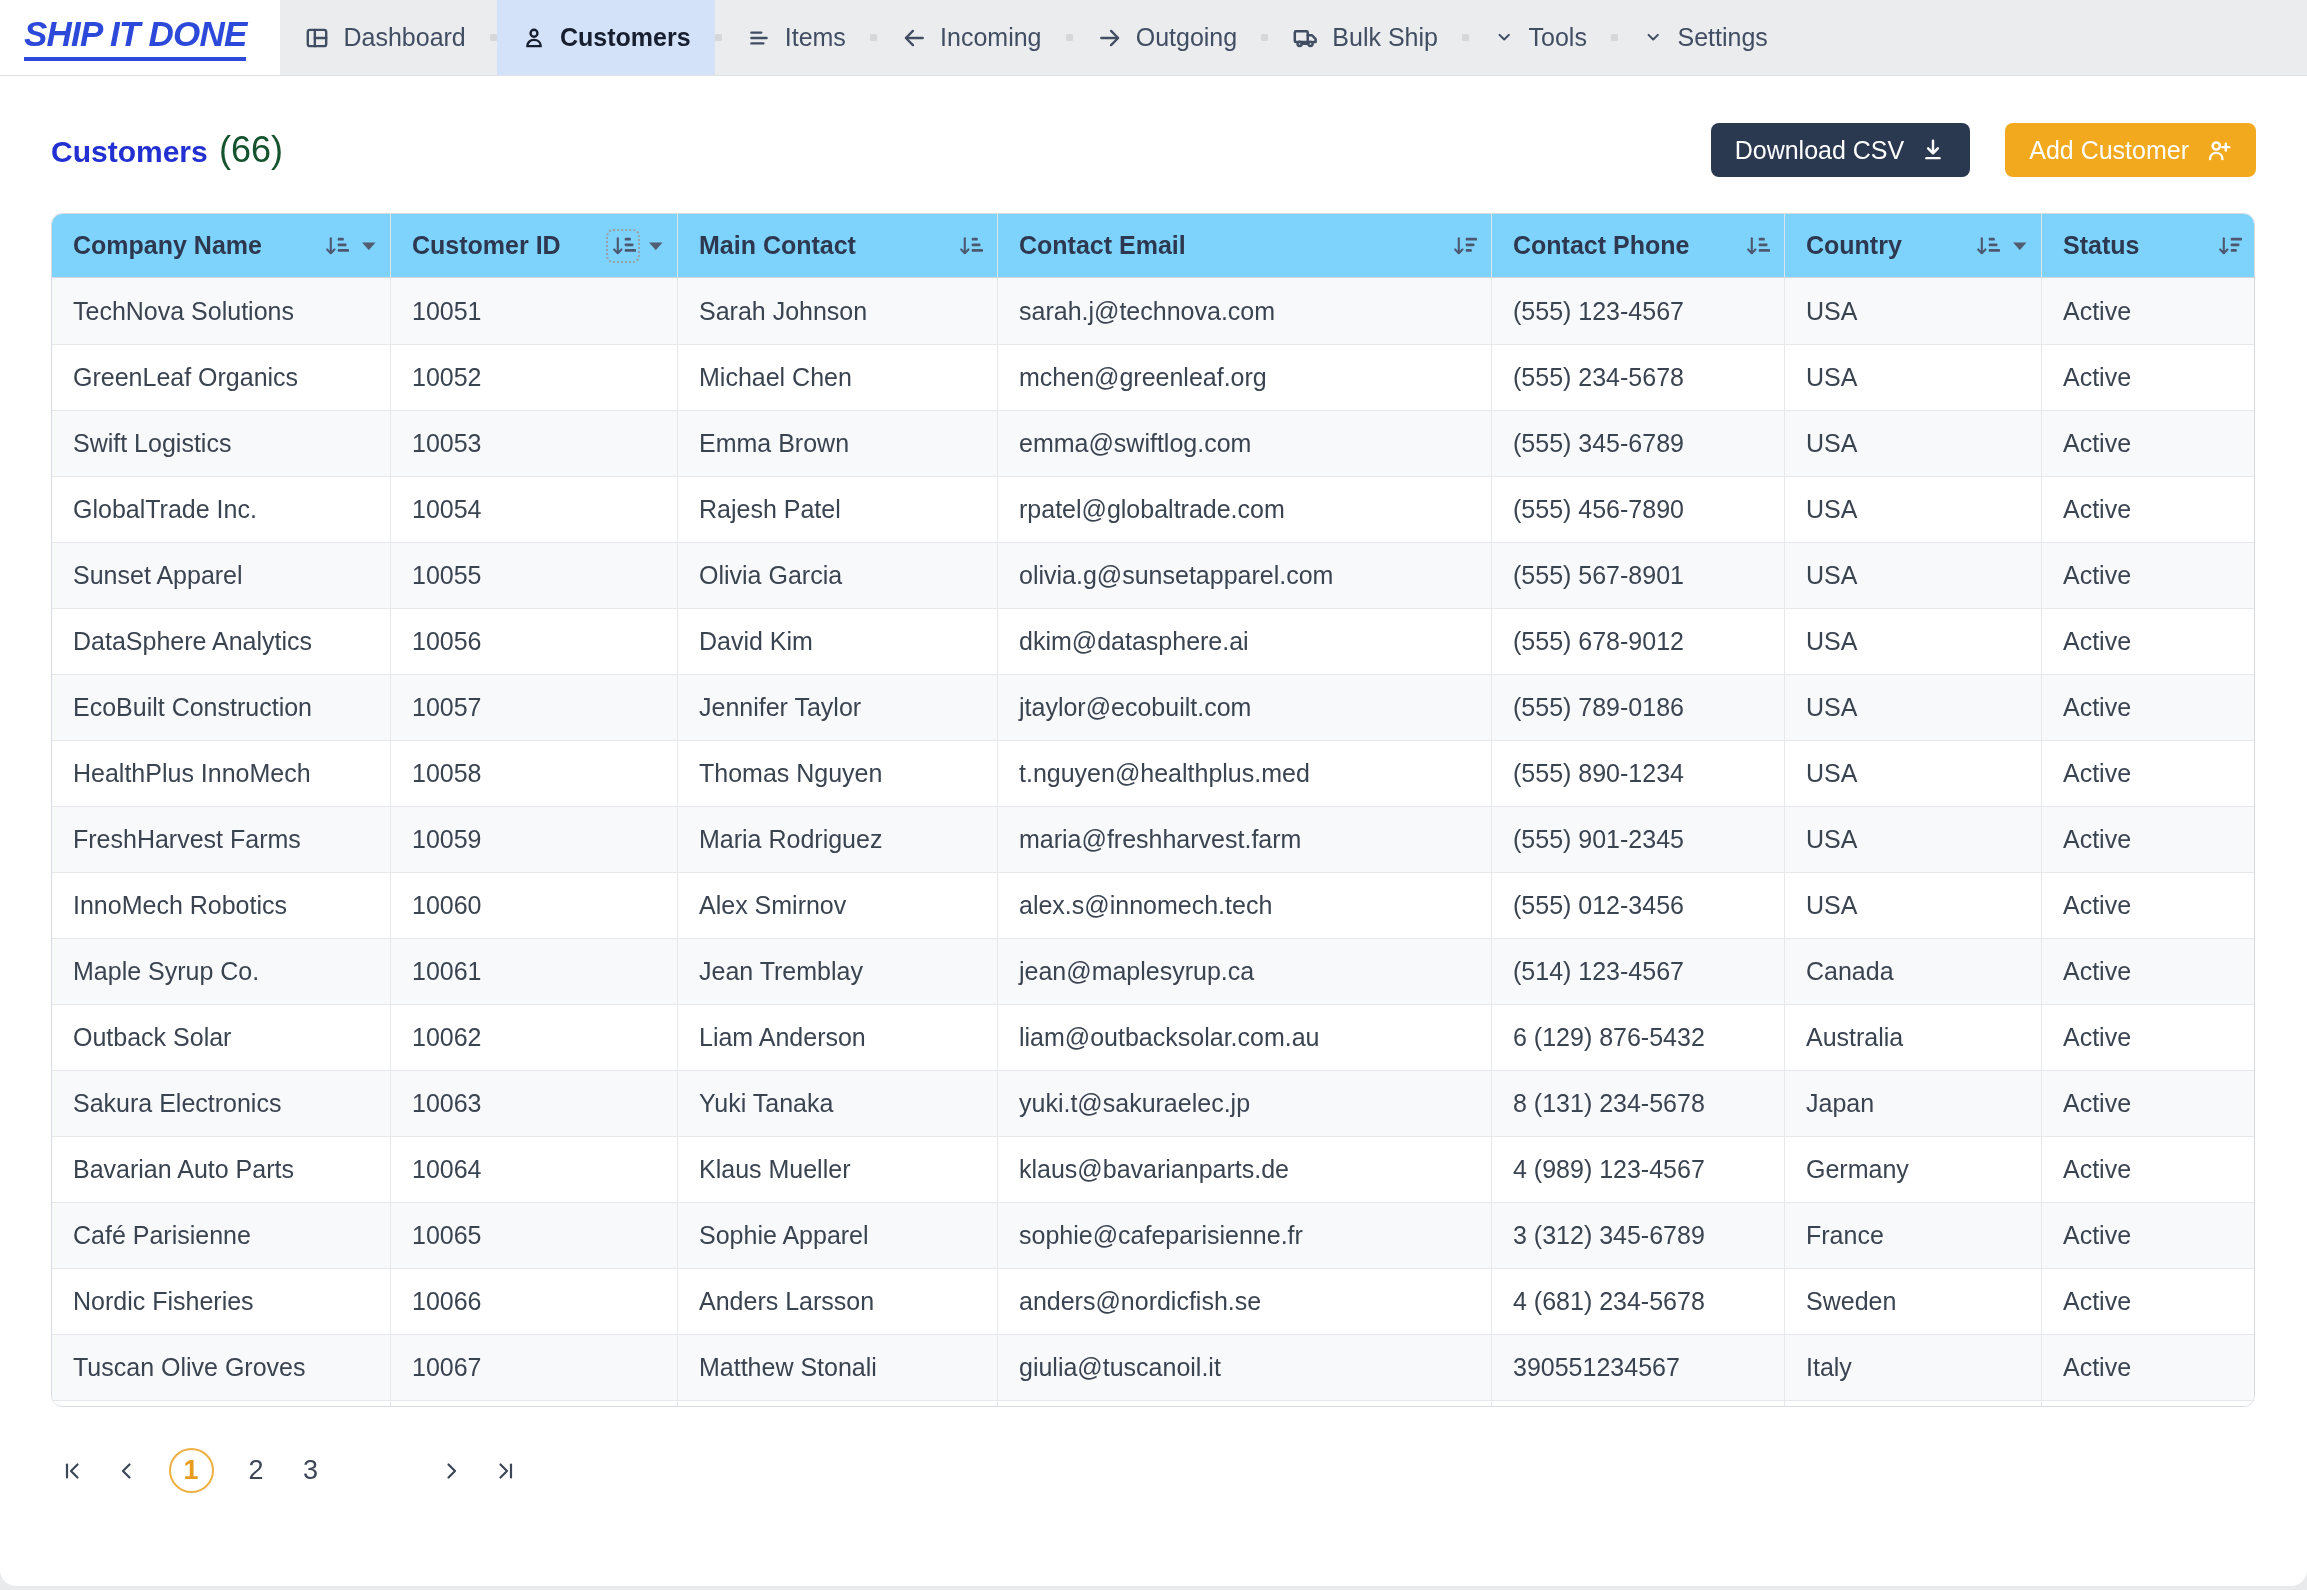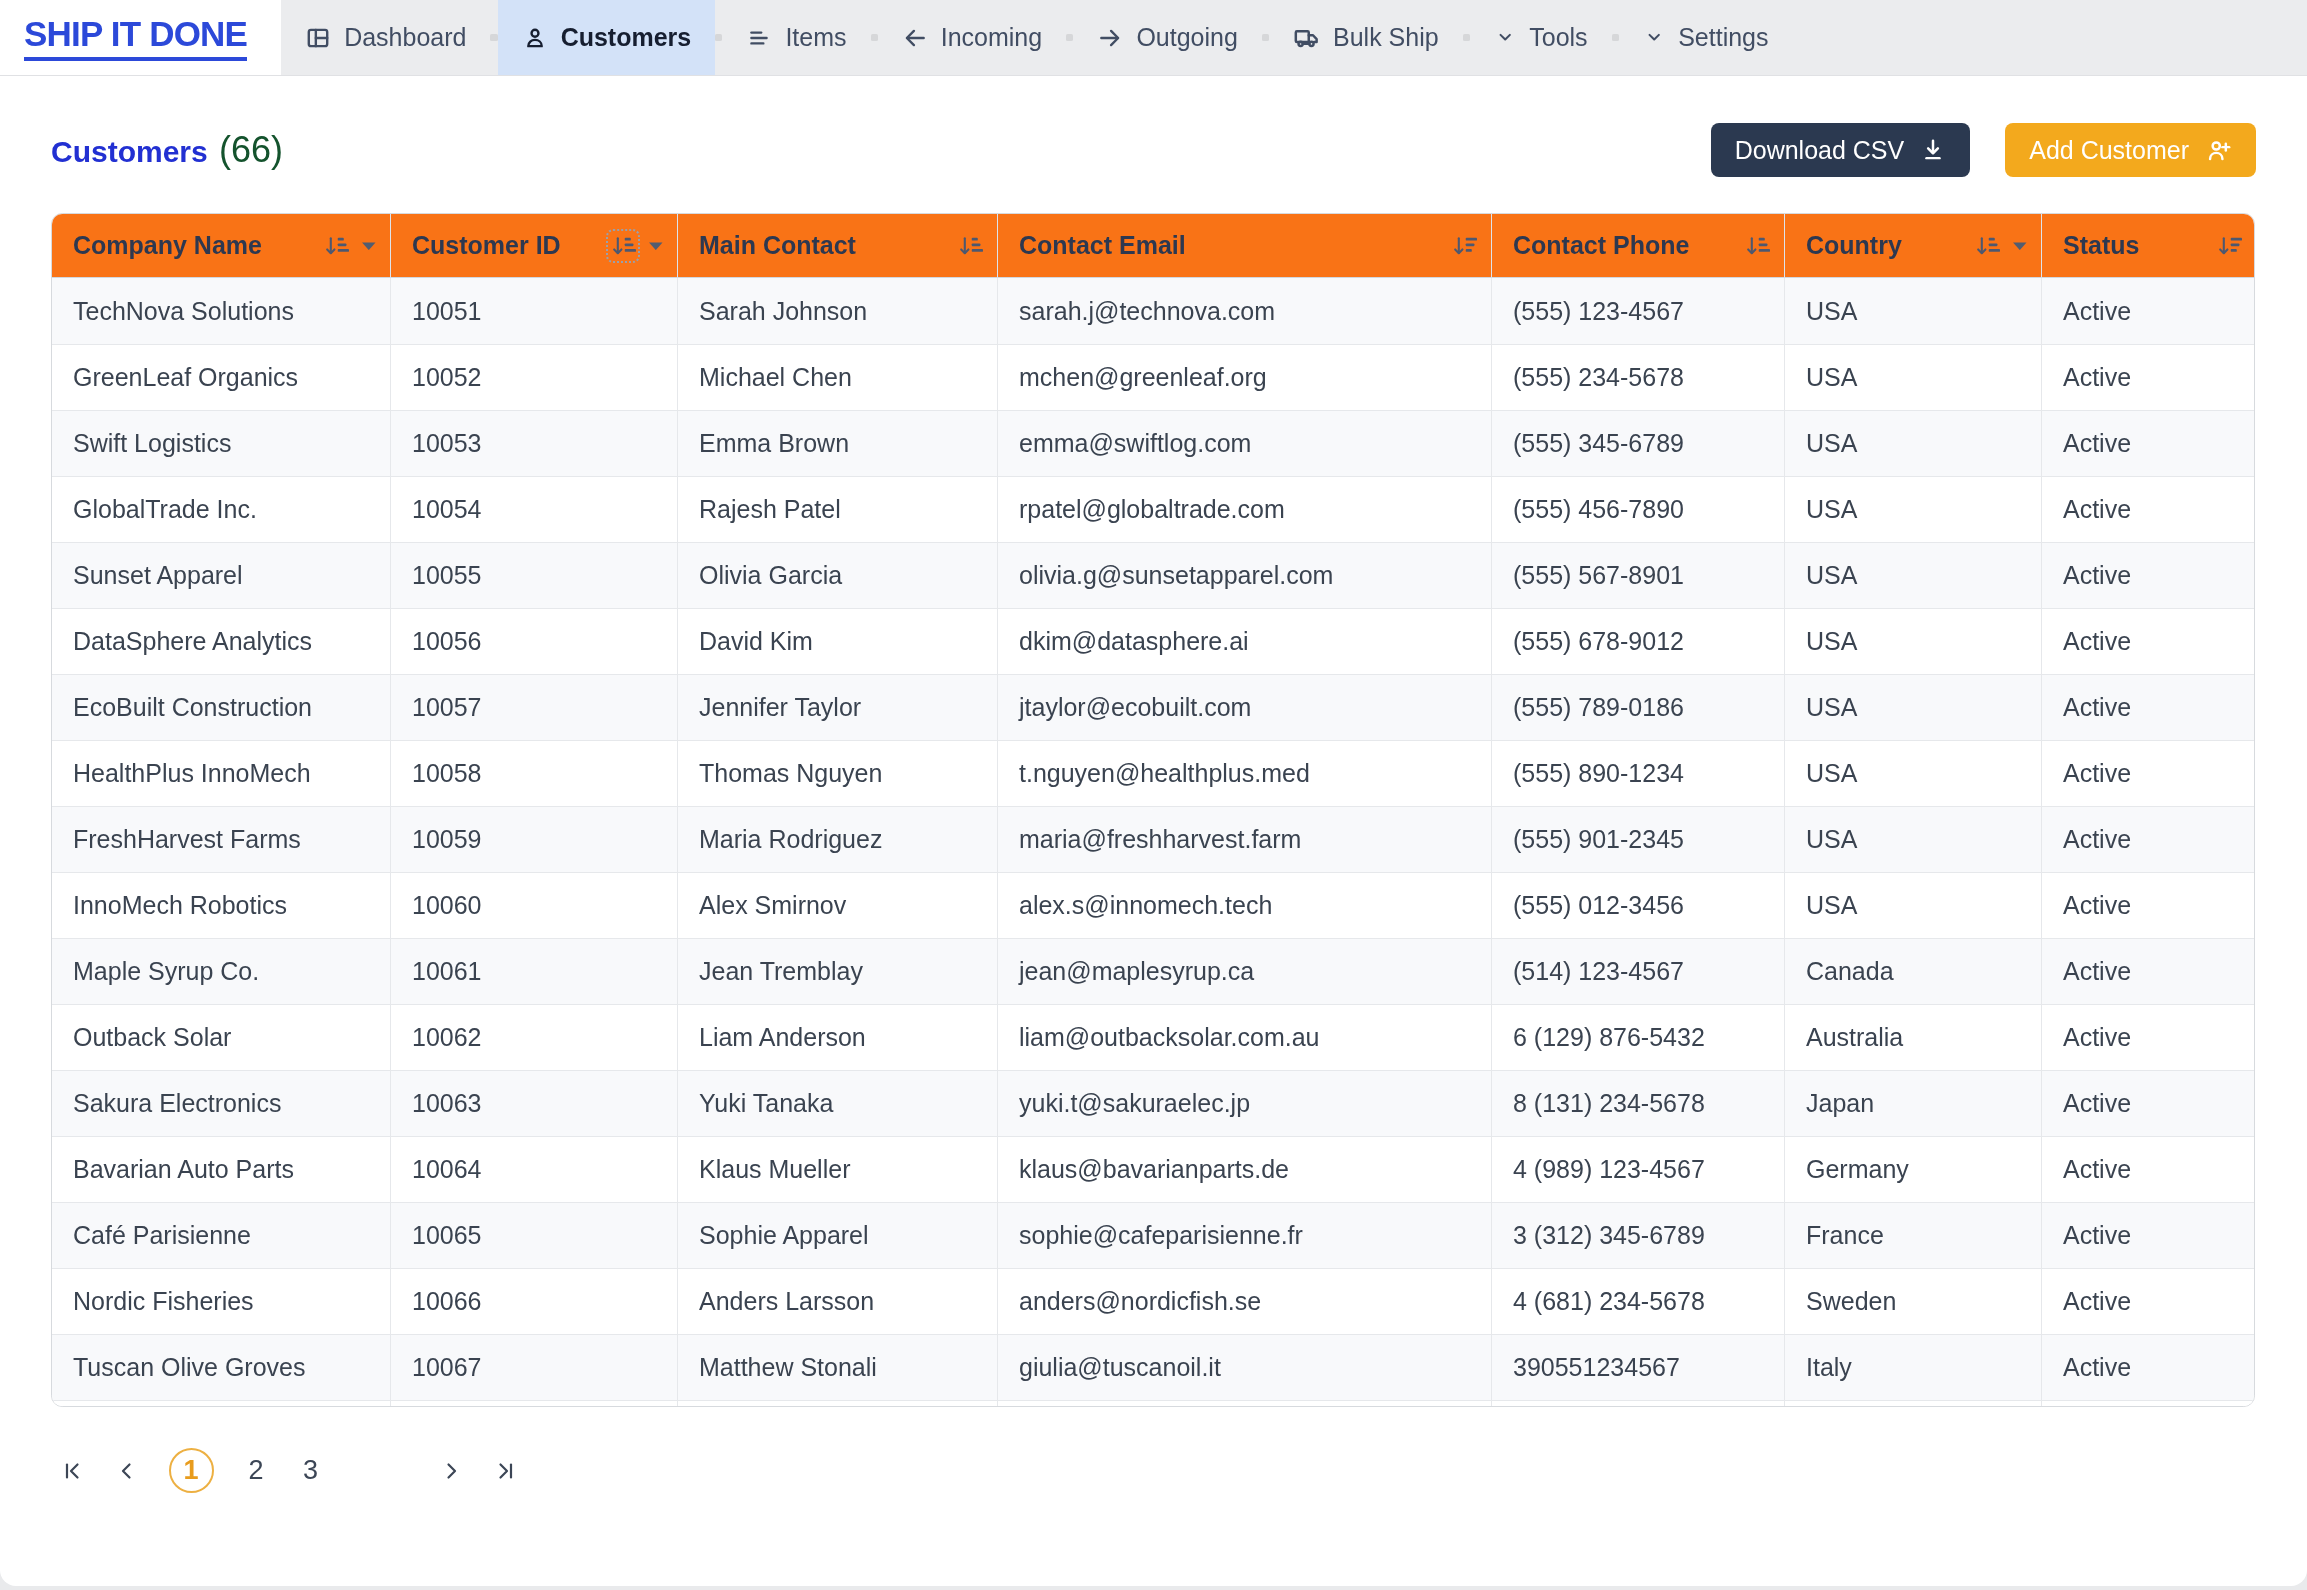--- a/index.html
+++ b/index.html
@@ -1,21 +1,21 @@
 <!DOCTYPE html>
 <html style="font-size:13px"><head>
 <meta charset="utf-8">
 <style>
   * { margin:0; padding:0; box-sizing:border-box; }
   html,body { width:2307px; height:1591px; background:#e9eaec; font-family:"Liberation Sans", sans-serif; overflow:hidden; }
   .app { width:2307px; height:1586px; background:#ffffff; border-radius:0 0 16px 16px; overflow:hidden; }
 
   
   .nav { height:76px; background:#ebecee; display:flex; align-items:stretch; border-bottom:0.8px solid #e0e1e4; }
-  .logo-box { background:#ffffff; display:flex; align-items:center; padding:1px 34px 0 24px; }
+  .logo-box { background:#ffffff; display:flex; align-items:center; padding:1px 34px 0 24px;font-style:italic; }
   .logo { font-size:35px; font-weight:800; letter-spacing:-0.8px; color:#2c49d9; border-bottom:4.8px solid #2c49d9; padding-bottom:4px; line-height:1.1; white-space:nowrap; }
   .nav-items { display:flex; align-items:stretch; }
   .nav-item { display:flex; align-items:center; gap:13px; padding:0 24px; font-size:25px; color:#414d63; cursor:pointer; white-space:nowrap; }
   .nav-item.active { background:#d3e2f8; color:#161e30; font-weight:700; }
   .nav-item svg { stroke:#414d63; }
   .nav-item.active svg { stroke:#161e30; }
   .nav-dot { width:7.2px; height:7.2px; border-radius:1.6px; background:#d6d7d9; align-self:center; }
   .nav-user { margin-left:auto; display:flex; align-items:center; gap:21px; padding-right:22.4px; }
   .user-name { font-size:26px; color:#1d2b4d; }
   .avatar { width:50px; height:50px; border-radius:50%; background:#16254d; color:#ffffff; display:flex; align-items:center; justify-content:center; font-size:26px; }
@@ -27,21 +27,21 @@
   .page-title { font-size:30px; font-weight:700; color:#2230d2; }
   .page-count { font-size:36px; color:#14532d; }
   .head-actions { margin-left:auto; display:flex; gap:35px; }
   .btn { display:flex; align-items:center; gap:16px; height:54px; border:none; border-radius:8px; font-size:25px; color:#ffffff; padding:0 24px; cursor:pointer; font-family:inherit; }
   .btn-dark { background:#2b3950; }
   .btn-amber { background:#f3a91d; }
 
   
   .table-wrap { margin-top:34px; width:2204px; height:1194px; border:1.6px solid #d7dade; border-radius:11.2px; overflow:hidden; background:#ffffff; }
   table { border-collapse:separate; border-spacing:0; table-layout:fixed; width:2204px; }
-  th { background:#f97316; height:64px; text-align:right; font-size:25px; font-weight:600; color:#2d3850; border-bottom:1.6px solid #d2d7de; border-right:1.6px solid #dde3ec; padding:0 14.4px 0 21px; }
+  th { background:#7dd3fc; height:64px; text-align:right; font-size:25px; font-weight:600; color:#2d3850; border-bottom:1.6px solid #d2d7de; border-right:1.6px solid #dde3ec; padding:0 14.4px 0 21px; }
   th:last-child { border-right:none; }
   .th-inner { display:flex; align-items:center; }
   .th-label { white-space:nowrap; }
   .hicons { margin-left:auto; display:flex; align-items:center; gap:13px; }
   .focus-ring { outline:2.4px dotted #9aa0ab; outline-offset:2.4px; border-radius:3.2px; display:flex; }
   td { height:66px; font-size:25px; color:#3a4350; padding:0 14.4px 0 21px; border-top:1.6px solid #e6e8eb; border-right:1.6px solid #e6e8eb; white-space:nowrap; overflow:hidden; }
   td:last-child { border-right:none; }
   tbody tr:first-child td { border-top:none; }
   tbody tr:nth-child(odd) { background:#f8f9fb; }
   tbody tr:nth-child(even) { background:#ffffff; }

